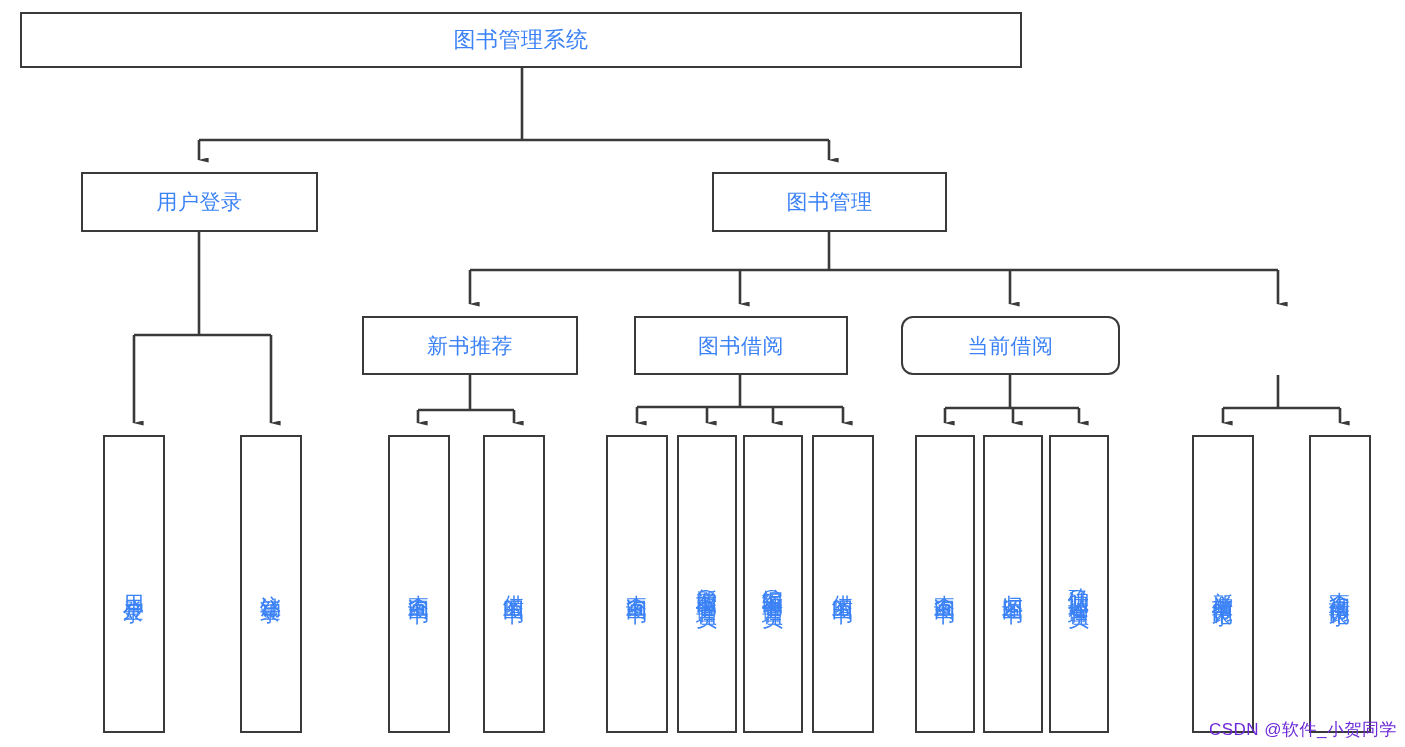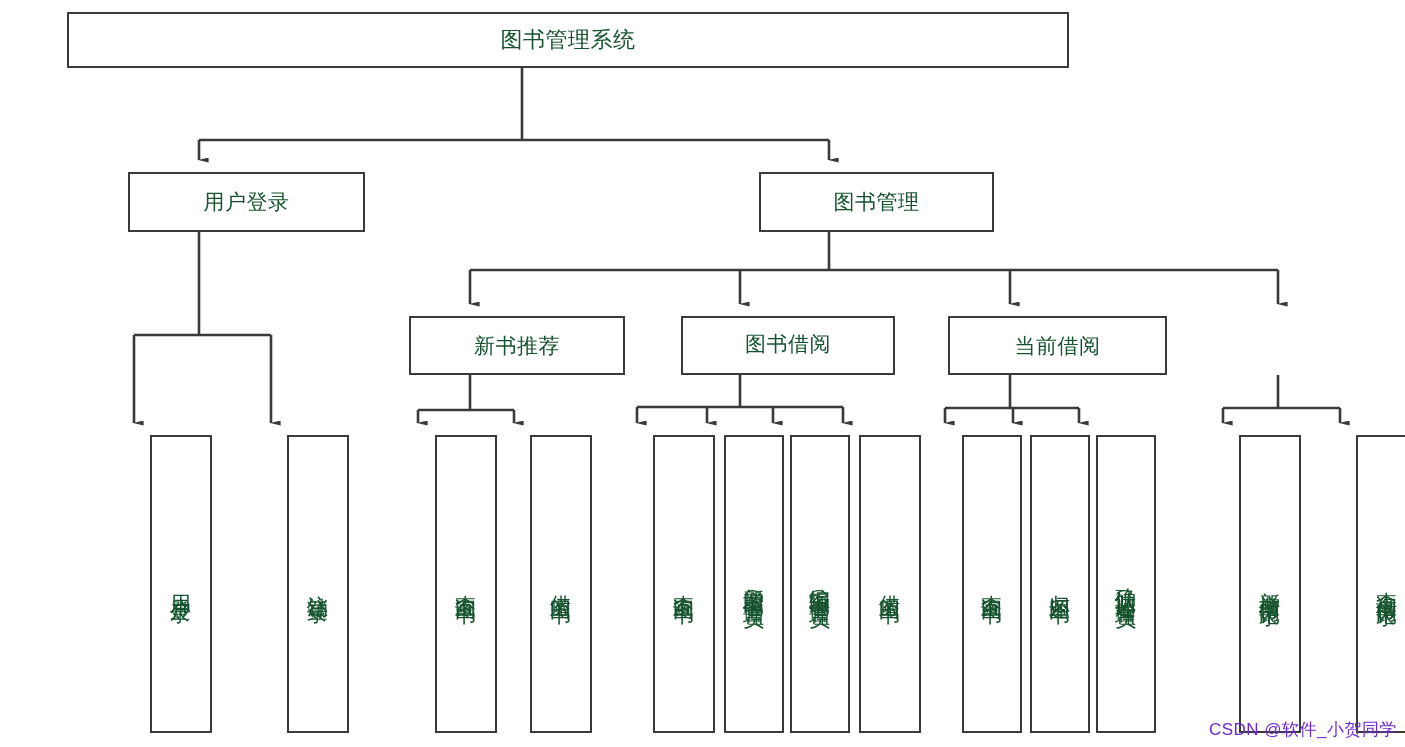--- a/index.html
+++ b/index.html
@@ -26,22 +26,21 @@
     pointer-events: none;
   }
   .node {
     position: absolute;
     box-sizing: border-box;
     background: #ffffff;
     border: 2px solid #3a3a3a;
     display: flex;
     align-items: center;
     justify-content: center;
-    color: #14532d;
-    margin-left: 47px;
+    color: #3b82f6;
   }
   .node .lbl {
     display: block;
     text-align: center;
     line-height: 1.22;
   }
   
   .node.horiz .lbl {
     font-size: 21px;
     letter-spacing: 0.5px;
@@ -135,24 +134,24 @@
   <div class="node horiz" style="left:81px; top:172px; width:237px; height:60px;">
     <span class="lbl">用户登录</span>
   </div>
   <div class="node horiz" style="left:712px; top:172px; width:235px; height:60px;">
     <span class="lbl">图书管理</span>
   </div>
 
   <div class="node horiz" style="left:362px; top:316px; width:216px; height:59px;">
     <span class="lbl">新书推荐</span>
   </div>
-  <div class="node horiz" style="left:634px; top:316px; width:214px; height:59px;font-family:Liberation Mono, monospace;">
+  <div class="node horiz" style="left:634px; top:316px; width:214px; height:59px;">
     <span class="lbl">图书借阅</span>
   </div>
-  <div class="node horiz" style="left:901px; top:316px; width:219px; height:59px;">
+  <div class="node horiz" style="left:901px; top:316px; width:219px; height:59px;border-radius:12px;">
     <span class="lbl">当前借阅</span>
   </div>
 
   <div class="node vert" style="left:103px; top:435px; width:62px; height:298px;">
     <span class="lbl">用户登录</span>
   </div>
   <div class="node vert" style="left:240px; top:435px; width:62px; height:298px;">
     <span class="lbl">注销登录</span>
   </div>
   <div class="node vert" style="left:388px; top:435px; width:62px; height:298px;">

